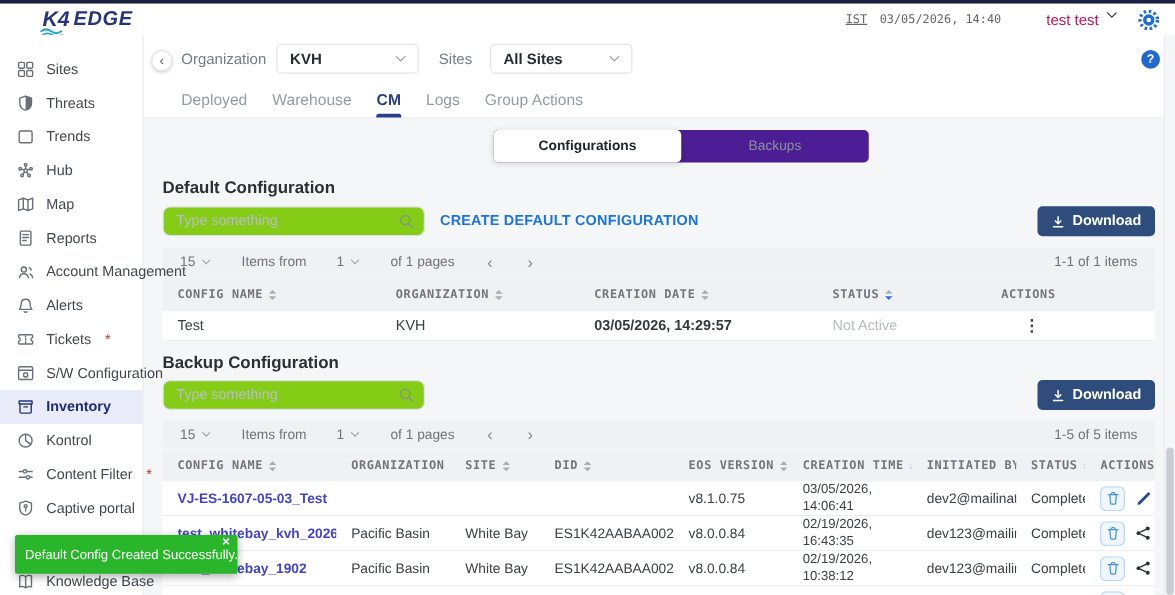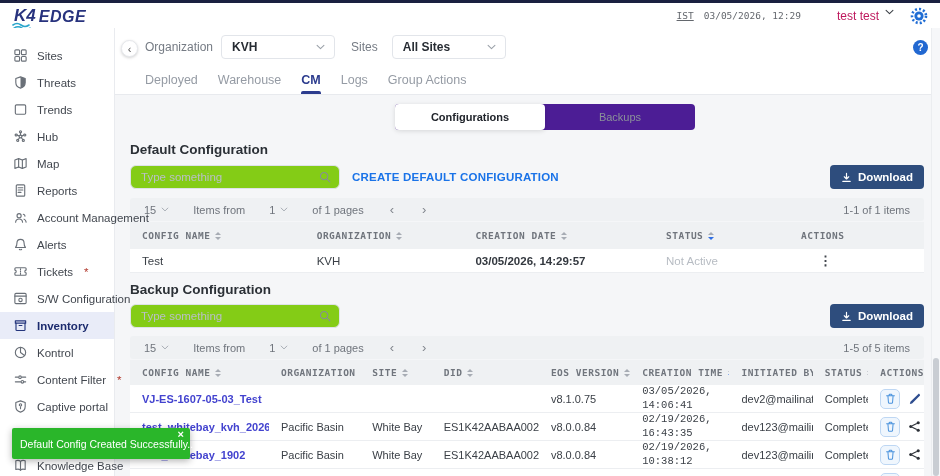--- a/index.html
+++ b/index.html
@@ -3,21 +3,21 @@
 <meta charset="utf-8">
 <style>
   * { margin:0; padding:0; box-sizing:border-box; }
   body { margin:0; background:#ddd; }
   .app { position:relative; width:940px; height:476px; background:#fff; overflow:hidden;
          font-family:"Liberation Sans", sans-serif; }
 
   
   .topstrip { height:3px; background:#1a2040; }
   .header { height:25px; display:flex; align-items:center; padding:0 12px 0 14px; background:#fff; }
-  .logo { position:relative; display:flex; align-items:flex-end; cursor:pointer; }
+  .logo { position:relative; display:flex; align-items:center; cursor:pointer;margin-left:20px; }
   .logo-k4 { font-style:italic; font-weight:bold; font-size:17px; color:#28337e; }
   .logo-edge { font-style:italic; font-weight:bold; font-size:16px; color:#28337e; letter-spacing:.5px; margin-left:3px; }
   .logo-wave { position:absolute; left:-2px; bottom:-4px; }
   .header-right { margin-left:auto; display:flex; align-items:center; gap:10px; }
   .tz { font-family:"DejaVu Sans Mono", monospace; font-size:9.5px; color:#63676d; text-decoration:underline; cursor:pointer; }
   .datetime { font-family:"DejaVu Sans Mono", monospace; font-size:9.5px; color:#63676d; margin-right:26px; }
   .user { display:flex; align-items:flex-start; gap:6px; font-size:12px; font-weight:normal; color:#be185d; cursor:pointer; margin-right:6px; }
 
   
   .body { display:flex; height:448px; }
@@ -74,21 +74,21 @@
            font-family:"DejaVu Sans Mono", monospace; font-size:9.5px; font-weight:bold; color:#70757d; letter-spacing:.5px; }
   .thead2 { height:25px; }
   .th { display:flex; align-items:center; gap:5px; padding-left:12px; cursor:pointer; white-space:nowrap; overflow:hidden; }
   .trow { display:flex; align-items:center; background:#fff; border-bottom:1px solid #eceef1; height:24px; }
   .trow2 { height:28px; }
   .td { padding-left:12px; font-size:11.5px; color:#3b4047; white-space:nowrap; overflow:hidden; }
   .td.small { font-size:11px; }
   .strong { font-weight:bold; color:#33383f; }
   .muted { color:#b7bcc3; }
   .link-blue { color:#4343cf; font-weight:bold; font-size:11px; cursor:pointer; }
-  .dt2 { line-height:1.25; font-size:10.5px;font-family:Liberation Mono, monospace; }
+  .dt2 { line-height:1.25; font-size:10.5px; }
   .kebab { font-size:13px; font-weight:bold; color:#41464d; padding-left:18px; cursor:pointer; }
 
   .c1{width:22%} .c2{width:20%} .c3{width:24%} .c4{width:17%} .c5{width:17%}
   .b1{width:17.5%} .b2{width:11.5%} .b3{width:9%} .b4{width:13.5%} .b5{width:11.5%}
   .b6{width:12.5%} .b7{width:10.5%} .b8{width:7%} .b9{width:7%}
 
   .sort { display:inline-flex; flex-direction:column; gap:2px; }
   .sort b { display:block; width:0; height:0; border-left:3px solid transparent; border-right:3px solid transparent; }
   .sort .u { border-bottom:3.5px solid #a7acb4; }
   .sort .d { border-top:3.5px solid #a7acb4; }
@@ -125,21 +125,21 @@
     <div class="logo">
       <span class="logo-k4">K4</span>
       <svg class="logo-wave" width="26" height="8" viewBox="0 0 26 8">
         <path d="M1 3 Q5 0 9 3 T17 3" fill="none" stroke="#2ba6cc" stroke-width="1.6" stroke-linecap="round"></path>
         <path d="M2 6 Q6 3.4 10 6 T18 6" fill="none" stroke="#2ba6cc" stroke-width="1.4" stroke-linecap="round"></path>
       </svg>
       <span class="logo-edge">EDGE</span>
     </div>
     <div class="header-right">
       <span class="tz">IST</span>
-      <span class="datetime">03/05/2026, 12:29</span>
+      <span class="datetime">03/05/2026, 14:40</span>
       <span class="user">
         <span>test test</span>
         <svg class="ic" width="9" height="6" viewBox="0 0 10 7" style="color:#3a3f46">
             <path d="M1 1.5 L5 5.5 L9 1.5"></path>
           </svg>
       </span>
       <svg width="18" height="18" viewBox="0 0 18 18" style="cursor:pointer">
         <circle cx="9" cy="9" r="7" fill="none" stroke="#1f6cd4" stroke-width="2.6" stroke-dasharray="2 2.1"></circle>
         <circle cx="9" cy="9" r="4.6" fill="#1f6cd4"></circle>
         <circle cx="9" cy="9" r="1.8" fill="#fff"></circle>

